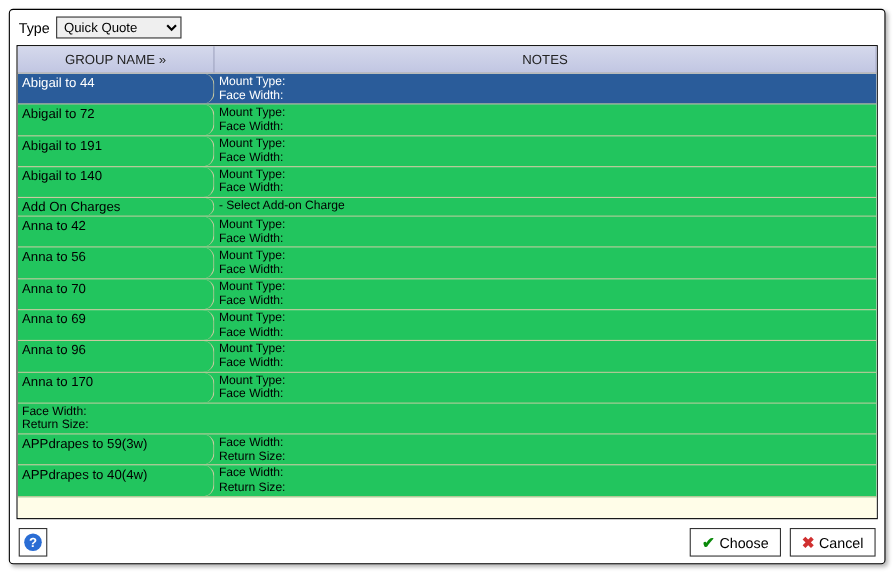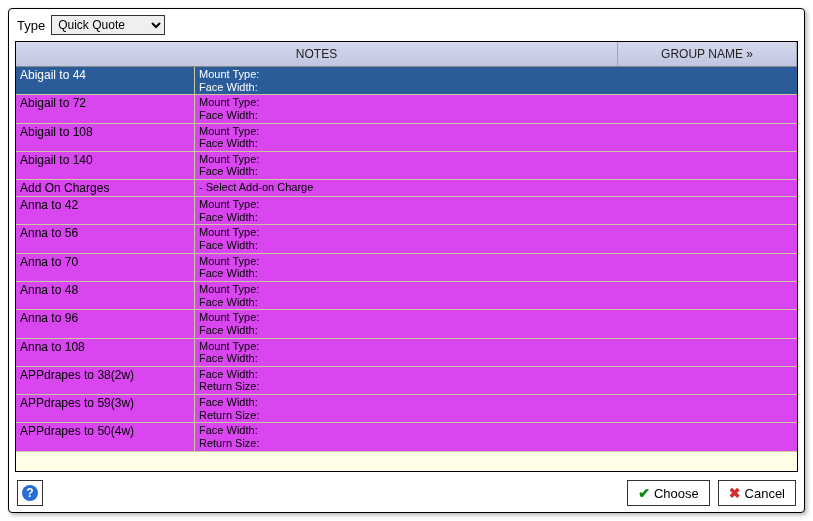--- a/index.html
+++ b/index.html
@@ -63,33 +63,34 @@
     flex: 1;
     overflow-y: scroll;
     background: #fffde8;
   }
   .scroll-area::-webkit-scrollbar { width:16px; }
   .scroll-area::-webkit-scrollbar-track { background:#e8e8e8; border-left:1px solid #bbb;}
   .scroll-area::-webkit-scrollbar-thumb { background:#c0c0c0; border:1px solid #888;}
   .data-row {
     display: flex;
     border-bottom: 1px solid #c9c9a0;
-    background: #d946ef;
+    background: #22c55e;
     color: #000;
   }
   .data-row.selected {
     background: #2a5c9a;
     color: #fff;
   }
   .cell-group {
     width: 170px;
     flex-shrink: 0;
     padding: 1px 4px;
     border-right: 1px solid #c9c9a0;
     font-size: 12px;
+    border-radius: 10px;
   }
   .cell-notes {
     flex: 1;
     padding: 1px 4px;
     font-size: 11px;
     line-height: 1.15;
     white-space: pre-line;
   }
   .footer {
     padding: 6px 8px;
@@ -131,36 +132,36 @@
 
   <div class="type-bar">
     <span>Type</span>
     <select>
       <option>Quick Quote</option>
     </select>
   </div>
 
   <div class="table-wrap">
     <div class="header-row">
+      <div class="header-cell col-group">GROUP NAME »</div>
       <div class="header-cell col-notes">NOTES</div>
-      <div class="header-cell col-group">GROUP NAME »</div>
     </div>
     <div class="scroll-area" id="rows">
         <div class="data-row selected">
           <div class="cell-group">Abigail to  44</div>
           <div class="cell-notes">Mount Type:
 Face Width:</div>
         </div>
         <div class="data-row">
           <div class="cell-group">Abigail to  72</div>
           <div class="cell-notes">Mount Type:
 Face Width:</div>
         </div>
         <div class="data-row">
-          <div class="cell-group">Abigail to 108</div>
+          <div class="cell-group">Abigail to 191</div>
           <div class="cell-notes">Mount Type:
 Face Width:</div>
         </div>
         <div class="data-row">
           <div class="cell-group">Abigail to 140</div>
           <div class="cell-notes">Mount Type:
 Face Width:</div>
         </div>
         <div class="data-row">
           <div class="cell-group">Add On Charges</div>
@@ -175,46 +176,45 @@
           <div class="cell-group">Anna to  56</div>
           <div class="cell-notes">Mount Type:
 Face Width:</div>
         </div>
         <div class="data-row">
           <div class="cell-group">Anna to  70</div>
           <div class="cell-notes">Mount Type:
 Face Width:</div>
         </div>
         <div class="data-row">
-          <div class="cell-group">Anna to  48</div>
+          <div class="cell-group">Anna to  69</div>
           <div class="cell-notes">Mount Type:
 Face Width:</div>
         </div>
         <div class="data-row">
           <div class="cell-group">Anna to  96</div>
           <div class="cell-notes">Mount Type:
 Face Width:</div>
         </div>
         <div class="data-row">
-          <div class="cell-group">Anna to 108</div>
-          <div class="cell-notes">Mount Type:
-Face Width:</div>
-        </div>
-        <div class="data-row">
-          <div class="cell-group">APPdrapes to  38(2w)</div>
+          <div class="cell-group">Anna to 170</div>
+          <div class="cell-notes">Mount Type:
+Face Width:</div>
+        </div>
+        <div class="data-row">
           <div class="cell-notes">Face Width:
 Return Size:</div>
         </div>
         <div class="data-row">
           <div class="cell-group">APPdrapes to  59(3w)</div>
           <div class="cell-notes">Face Width:
 Return Size:</div>
         </div>
         <div class="data-row">
-          <div class="cell-group">APPdrapes to  50(4w)</div>
+          <div class="cell-group">APPdrapes to  40(4w)</div>
           <div class="cell-notes">Face Width:
 Return Size:</div>
         </div>
       </div>
   </div>
 
   <div class="footer">
     <div class="help-btn">
       <div class="help-icon">?</div>
     </div>

